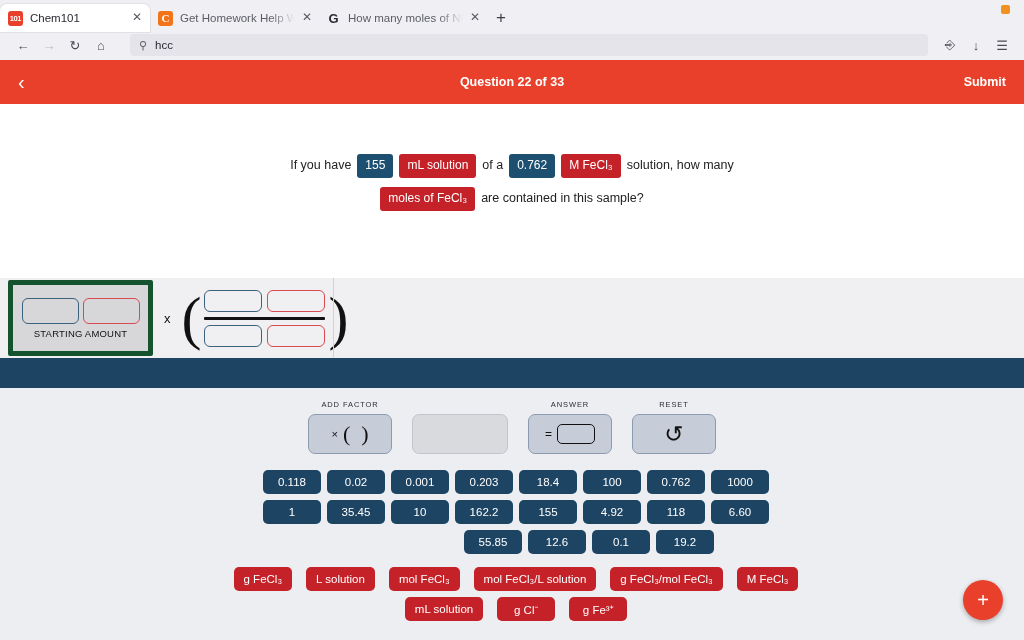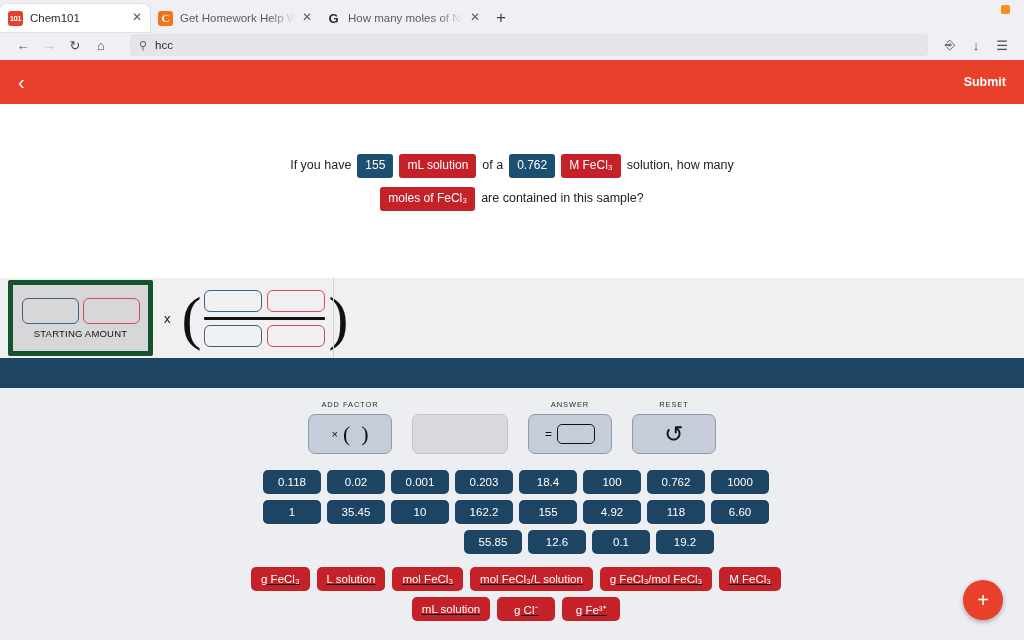--- a/index.html
+++ b/index.html
@@ -130,21 +130,21 @@
   .tiles { display: flex; flex-direction: column; align-items: center; gap: 6px; margin-top: 16px; padding-left: 8px; }
   .tilerow { display: flex; gap: 6px; justify-content: center; }
   .tile {
     height: 24px; min-width: 58px; padding: 0 10px; border-radius: 5px;
     display: flex; align-items: center; justify-content: center;
     font-size: 11.5px; color: #fff;
   }
   .tile.num { background: #1d4463; width: 58px; }
   .tile.unit { background: #c42128; }
   .units { margin-top: 13px; }
-  .units .tilerow { gap: 7px; text-decoration: underline; }
+  .units .tilerow { gap: 14px; }
 
   .fab {
     position: absolute; right: 21px; bottom: 20px; width: 40px; height: 40px;
     border-radius: 50%; background: #e8402a; color: #fff;
     display: flex; align-items: center; justify-content: center; font-size: 20px;
     box-shadow: 0 2px 5px rgba(0,0,0,.3);
   }
 </style>
 </head>
 <body>
@@ -190,20 +190,21 @@
       <div class="chrome-right">
         <div class="navbtn">⎆</div>
         <div class="navbtn">↓</div>
         <div class="navbtn">☰</div>
       </div>
     </div>
   </div>
 
   <div class="appheader">
     <div class="backchev">‹</div>
+    <div class="qtitle">Question 22 of 33</div>
     <div class="submit">Submit</div>
   </div>
 
   <div class="qwrap">
     <div class="qline">
       <span>If you have</span>
       <span class="chip blue">155</span>
       <span class="chip red">mL solution</span>
       <span>of a</span>
       <span class="chip blue">0.762</span>

